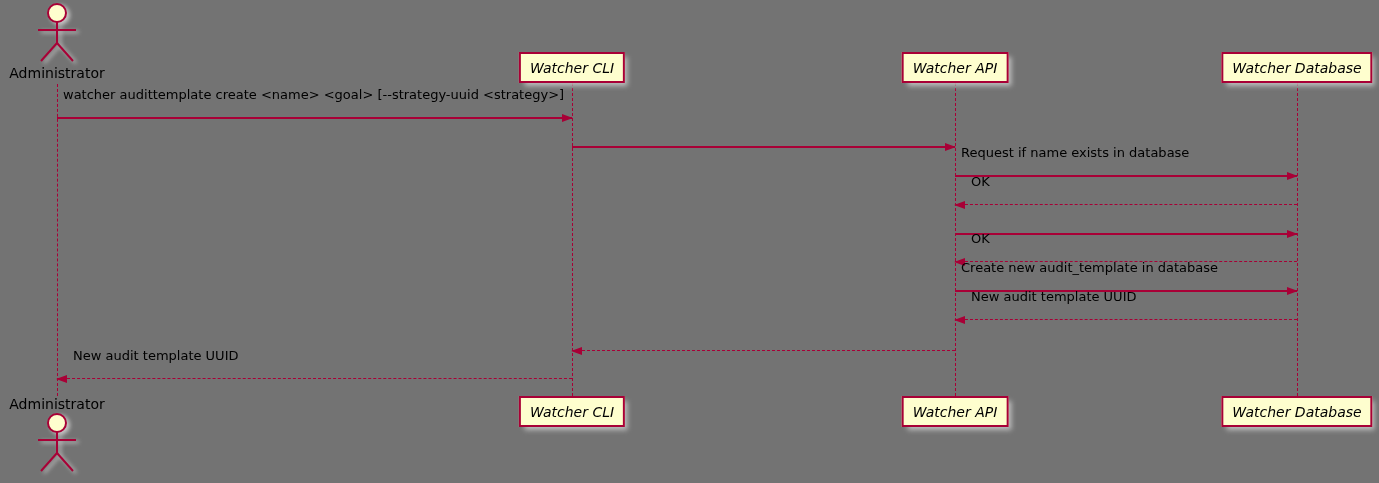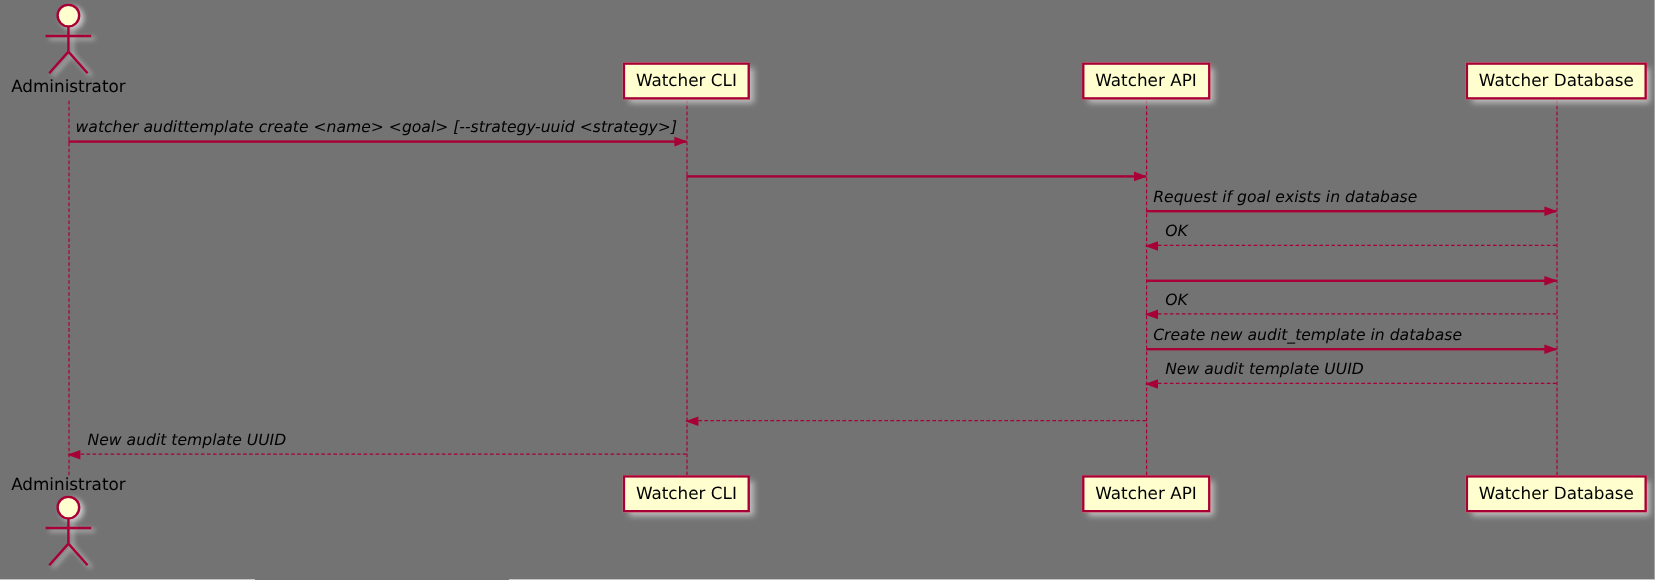--- a/index.html
+++ b/index.html
@@ -18,41 +18,41 @@
   .participant{
     position:absolute;
     transform:translateX(-50%);
     background:var(--fill);
     border:2px solid var(--line);
     padding:5px 9px 4px 9px;
     font-size:14px;
     line-height:18px;
     white-space:nowrap;
     box-shadow:4px 4px 5px -1px #bdbdbd;
+    font-style:italic;
   }
 
   
   .actor-figure{position:absolute;filter:drop-shadow(3px 2px 2px #c9c9c9);}
   .actor-label{
     position:absolute;
     transform:translateX(-50%);
     font-size:14px;
     line-height:15px;
     white-space:nowrap;
   }
 
   
   .msg{position:absolute;height:22px;}
   .msg-label{
     position:absolute;
-    bottom:4px;
+    bottom:16px;
     font-size:13px;
     line-height:15px;
     white-space:nowrap;
-    font-style:italic;
   }
   .msg.right .msg-label{left:6px;}
   .msg.left  .msg-label{left:16px;}
   .msg-line{position:absolute;bottom:0;left:0;right:0;height:0;border-bottom:1px solid var(--line);}
   .msg.solid  .msg-line{border-bottom-style:solid;border-bottom-width:2px;bottom:-1px;}
   .msg.dashed .msg-line{border-bottom-style:dashed;border-bottom-width:1px;}
   .arrow{position:absolute;width:0;height:0;bottom:-4px;}
   .arrow-right{right:-1px;border-left:11px solid var(--line);border-top:4px solid transparent;border-bottom:4px solid transparent;}
   .arrow-left{left:-1px;border-right:11px solid var(--line);border-top:4px solid transparent;border-bottom:4px solid transparent;}
 </style>
@@ -84,21 +84,21 @@
     <div class="msg-line"></div>
     <span class="arrow arrow-right"></span>
   </div>
 
   <div class="msg solid right" style="left:572px;top:125px;width:383px;">
     <div class="msg-line"></div>
     <span class="arrow arrow-right"></span>
   </div>
 
   <div class="msg solid right" style="left:955px;top:154px;width:342px;">
-    <span class="msg-label">Request if goal exists in database</span>
+    <span class="msg-label">Request if name exists in database</span>
     <div class="msg-line"></div>
     <span class="arrow arrow-right"></span>
   </div>
 
   <div class="msg dashed left" style="left:955px;top:183px;width:342px;">
     <span class="msg-label">OK</span>
     <div class="msg-line"></div>
     <span class="arrow arrow-left"></span>
   </div>
 

